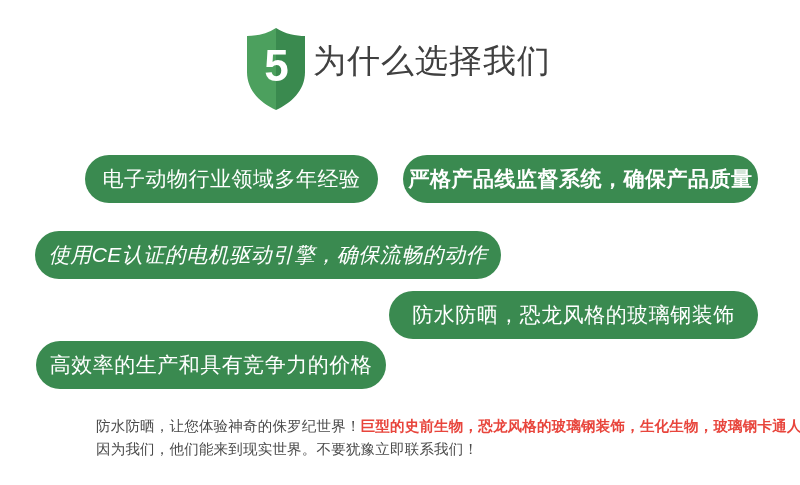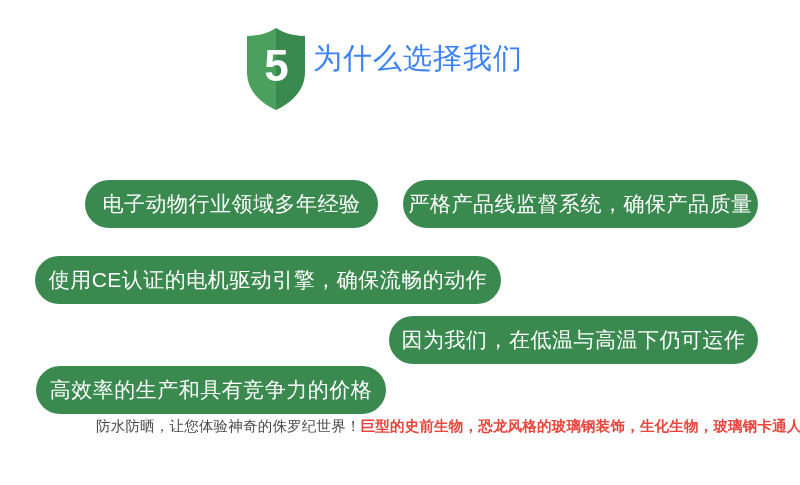--- a/index.html
+++ b/index.html
@@ -22,38 +22,37 @@
   .shield-num{
     position:absolute;left:0;top:0;width:62px;height:84px;
     display:flex;align-items:center;justify-content:center;
     color:#ffffff;font-size:44px;font-weight:bold;line-height:1;
     padding-bottom:7px;box-sizing:border-box;
     font-family:"Liberation Sans","DejaVu Sans",sans-serif;
     letter-spacing:-1px;
   }
   .title{
     position:absolute;left:313px;top:39px;
-    font-size:29px;color:#3b82f6;line-height:1.35;
+    font-size:33px;color:#404040;line-height:1.35;
     white-space:nowrap;letter-spacing:1px;
   }
 
   
   .pill{
     position:absolute;
     background:#3a8a50;
     color:#ffffff;
     border-radius:999px;
     display:flex;align-items:center;justify-content:center;
     font-size:21px;
     white-space:nowrap;
     box-sizing:border-box;
     letter-spacing:0.5px;
     height:48px;
     padding:0 20px;
-    margin-top:25px;
   }
 
   
   .footer{
     position:absolute;left:96px;top:415px;width:700px;
     font-size:14.5px;line-height:1.62;color:#4a4a4a;
     letter-spacing:0.2px;
   }
   .footer .hl{color:#e8453c;font-weight:bold;}
   .footer .ln{display:block;white-space:nowrap;}
@@ -79,28 +78,29 @@
       </svg>
       <div class="shield-num">5</div>
     </div>
 
     <div class="title">为什么选择我们</div>
   </div>
 
   <div>
     <div class="pill" style="left:85px;top:155px;width:293px;">电子动物行业领域多年经验</div>
 
-    <div class="pill" style="left:403px;top:155px;width:355px;">严格产品线监督系统，确保产品质量</div>
+    <div class="pill" style="left:403px;top:155px;width:355px;font-weight:bold;">严格产品线监督系统，确保产品质量</div>
 
-    <div class="pill" style="left:35px;top:231px;width:466px;">使用CE认证的电机驱动引擎，确保流畅的动作</div>
+    <div class="pill" style="left:35px;top:231px;width:466px;font-style:italic;">使用CE认证的电机驱动引擎，确保流畅的动作</div>
 
-    <div class="pill" style="left:389px;top:291px;width:369px;">因为我们，在低温与高温下仍可运作</div>
+    <div class="pill" style="left:389px;top:291px;width:369px;">防水防晒，恐龙风格的玻璃钢装饰</div>
 
     <div class="pill" style="left:36px;top:341px;width:350px;">高效率的生产和具有竞争力的价格</div>
   </div>
 
   <div class="footer">
     <span class="ln">
       <span>防水防晒，让您体验神奇的侏罗纪世界！</span><span class="hl">巨型的史前生物，恐龙风格的玻璃钢装饰，生化生物，玻璃钢卡通人物</span>
     </span>
+    <span class="ln">因为我们，他们能来到现实世界。不要犹豫立即联系我们！</span>
   </div>
 
 </div>
 
 </body></html>

